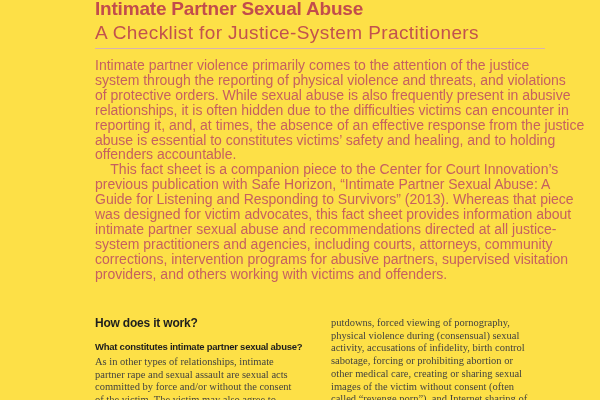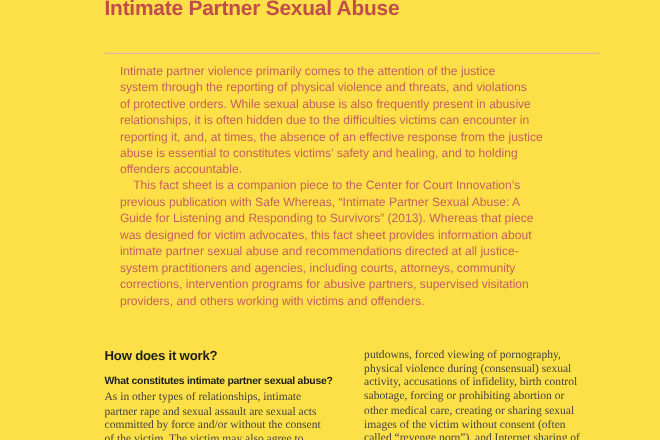--- a/index.html
+++ b/index.html
@@ -11,22 +11,22 @@
   .title-line1{
     font-size:19px;font-weight:700;color:#c24c4c;line-height:23px;
     letter-spacing:-0.2px;white-space:pre;
   }
   .title-line2{
     font-size:19px;font-weight:400;color:#c2524e;line-height:25px;
     letter-spacing:0.4px;white-space:pre;
   }
   .rule{position:absolute;left:95px;top:48px;width:450px;height:1px;background:#d8b2b2;}
   .intro{
-    position:absolute;left:109px;top:58px;width:460px;
-    font-size:11px;font-weight:400;color:#c66060;line-height:14.9px;
+    position:absolute;left:95px;top:58px;width:460px;
+    font-size:14px;font-weight:400;color:#c66060;line-height:14.9px;
   }
   .intro .line{white-space:pre;}
   .section-heading{
     position:absolute;left:95px;top:312px;
     font-size:12px;font-weight:700;color:#1e1e1e;letter-spacing:-0.2px;line-height:22px;
     white-space:pre;
   }
   .col{position:absolute;font-family:"Liberation Serif",serif;color:#44433f;}
   .col-left{left:95px;top:340px;width:230px;}
   .col-right{left:331px;top:317px;width:229px;}
@@ -37,34 +37,35 @@
   }
   .col .line{font-size:10.5px;line-height:12.7px;white-space:pre;}
 </style>
 </head>
 <body>
 
 <div class="page">
 
   <div class="title-block">
     <div class="title-line1">Intimate Partner Sexual Abuse</div>
+    <div class="title-line2">A Checklist for Justice-System Practitioners</div>
   </div>
 
   <div class="rule"></div>
 
   <div class="intro">
       <div class="line">Intimate partner violence primarily comes to the attention of the justice</div>
       <div class="line">system through the reporting of physical violence and threats, and violations</div>
       <div class="line">of protective orders. While sexual abuse is also frequently present in abusive</div>
       <div class="line">relationships, it is often hidden due to the difficulties victims can encounter in</div>
       <div class="line">reporting it, and, at times, the absence of an effective response from the justice</div>
       <div class="line">abuse is essential to constitutes victims’ safety and healing, and to holding</div>
       <div class="line">offenders accountable.</div>
       <div class="line">    This fact sheet is a companion piece to the Center for Court Innovation’s</div>
-      <div class="line">previous publication with Safe Whereas, “Intimate Partner Sexual Abuse: A</div>
+      <div class="line">previous publication with Safe Horizon, “Intimate Partner Sexual Abuse: A</div>
       <div class="line">Guide for Listening and Responding to Survivors” (2013). Whereas that piece</div>
       <div class="line">was designed for victim advocates, this fact sheet provides information about</div>
       <div class="line">intimate partner sexual abuse and recommendations directed at all justice-</div>
       <div class="line">system practitioners and agencies, including courts, attorneys, community</div>
       <div class="line">corrections, intervention programs for abusive partners, supervised visitation</div>
       <div class="line">providers, and others working with victims and offenders.</div>
     </div>
 
   <div class="section-heading">How does it work?</div>
 

